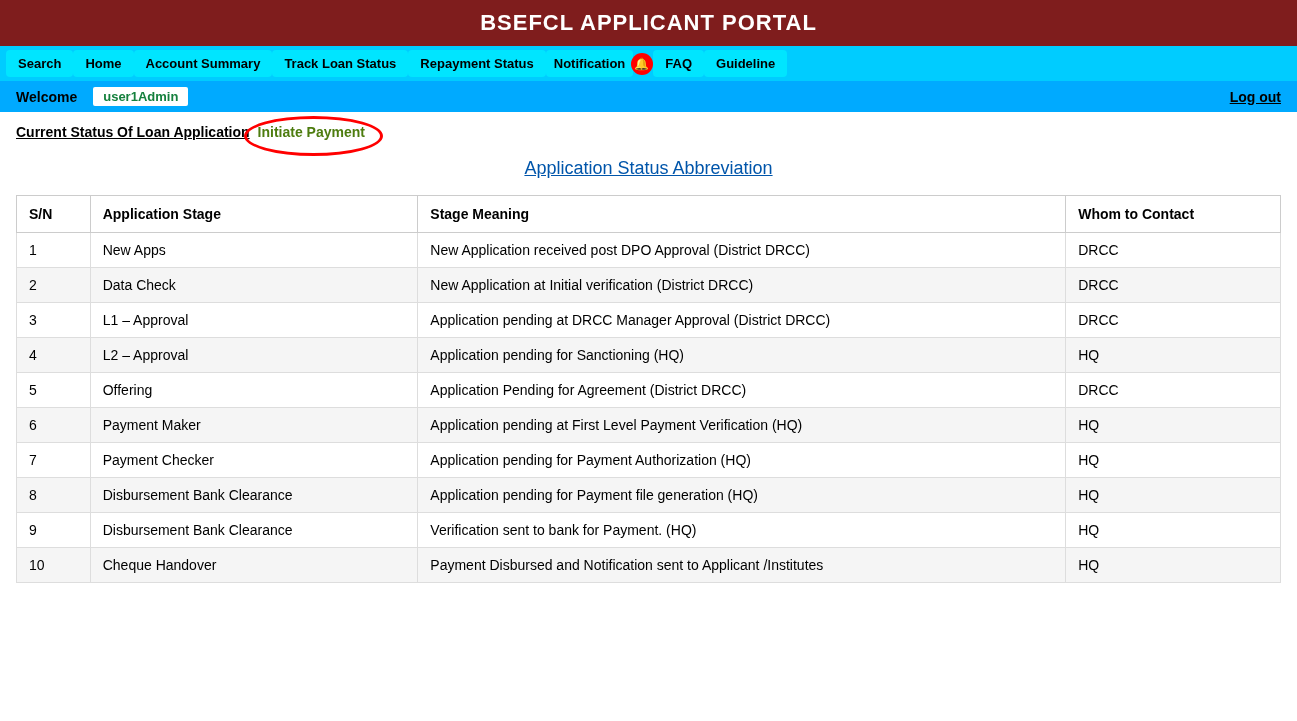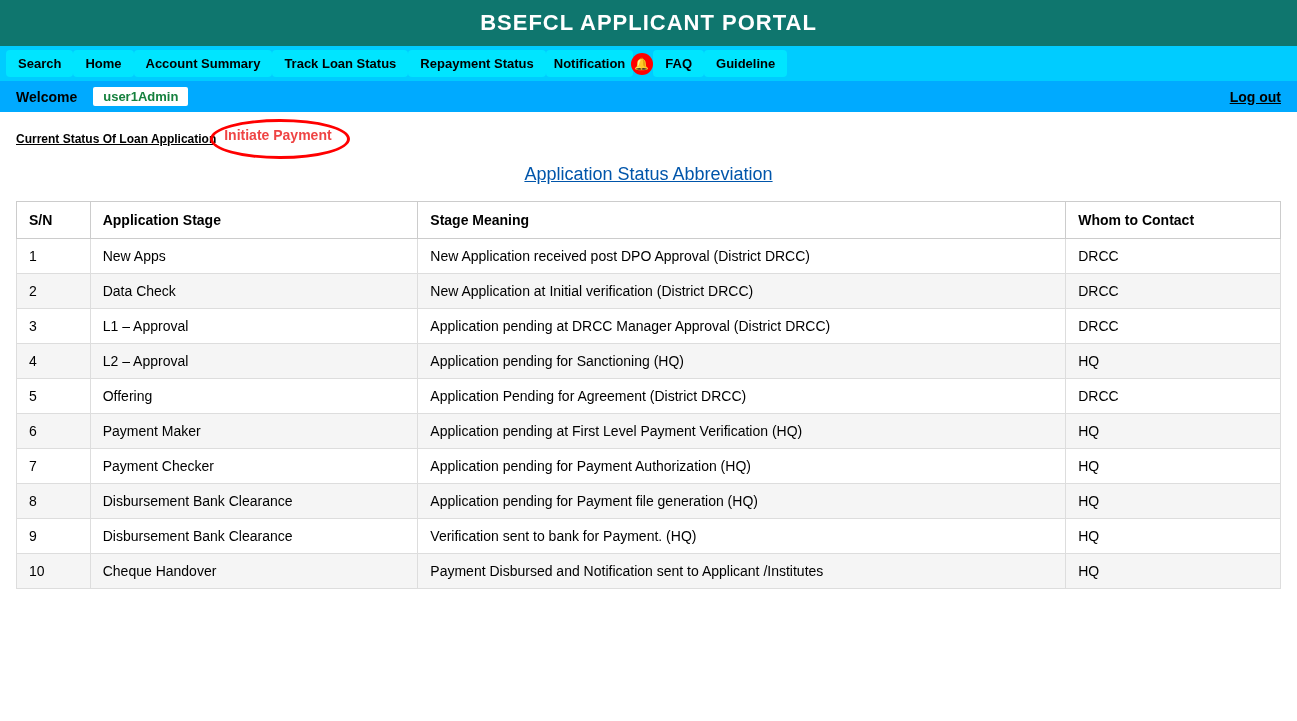--- a/index.html
+++ b/index.html
@@ -1,20 +1,20 @@
 <!DOCTYPE html>
 <html><head>
   <meta charset="utf-8">
   <style>
     * { margin: 0; padding: 0; box-sizing: border-box; }
     body { font-family: Arial, sans-serif; font-size: 14px; background: #fff; }
 
     
     .portal-header {
-      background: #0f766e;
+      background: #7f1d1d;
       text-align: center;
       padding: 10px 16px;
       font-size: 22px;
       font-weight: bold;
       color: #fff;
       letter-spacing: 1px;
     }
 
     
     .nav-bar {
@@ -94,31 +94,30 @@
 
     
     .sub-nav {
       display: flex;
       align-items: center;
       padding: 12px 16px 8px 16px;
       gap: 8px;
       position: relative;
     }
     .sub-nav-link {
-      font-size: 12px;
+      font-size: 14px;
       font-weight: bold;
       text-decoration: underline;
       color: #000;
       cursor: pointer;
-      margin-top: 8px;
     }
     .sub-nav-active {
       font-size: 14px;
       font-weight: bold;
-      color: #ef4444;
+      color: #4d7c0f;
       cursor: pointer;
     }
     
     .circle-highlight {
       position: relative;
       display: inline-block;
     }
     .circle-highlight::after {
       content: '';
       position: absolute;

